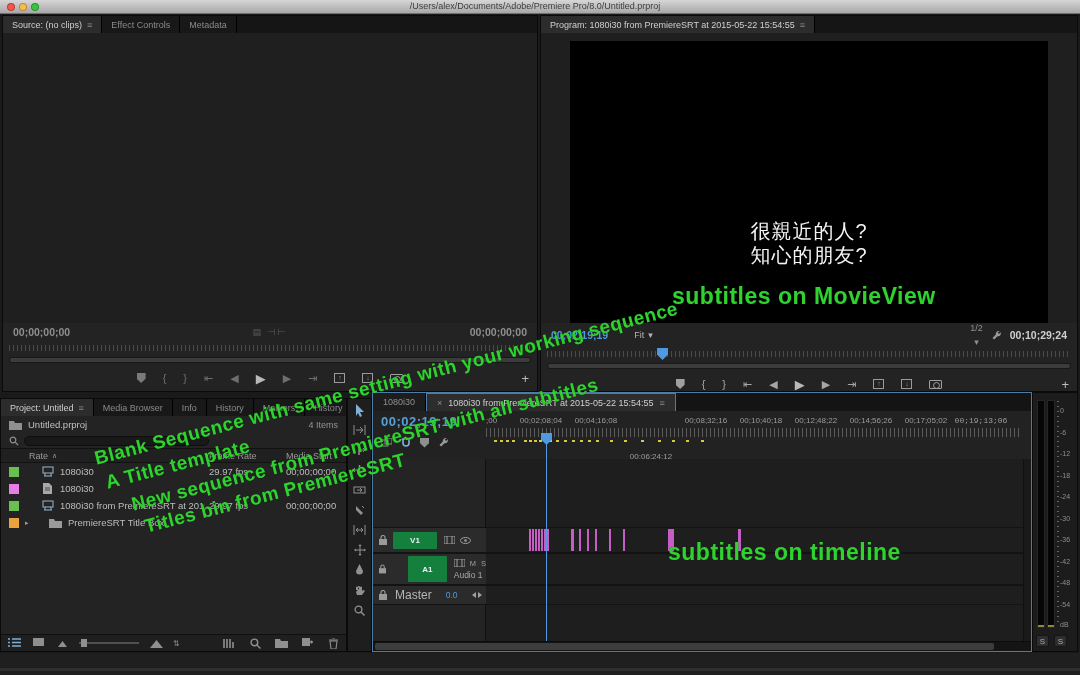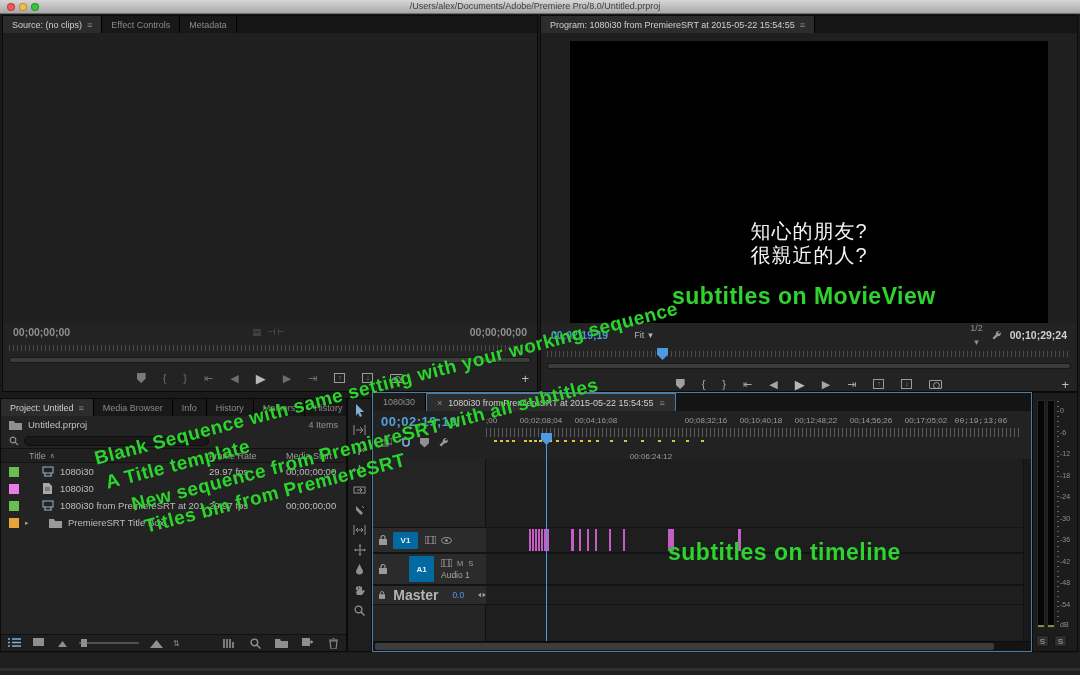--- a/index.html
+++ b/index.html
@@ -87,32 +87,32 @@
   .tl-icons{position:absolute;left:8px;top:26px;display:flex;gap:9px;align-items:center;}
   .lane-rel{position:absolute;left:113px;right:12px;top:0;bottom:0;overflow:hidden;}
   .rlabel{position:absolute;top:5px;transform:translateX(-50%);font-size:8px;color:#9c9c9c;white-space:nowrap;}
   .rticks{position:absolute;left:0;right:0;top:17px;height:9px;
     background:repeating-linear-gradient(90deg,#5a5a5a 0 1px,transparent 1px 4px);}
   .ymark{position:absolute;top:29px;width:3px;height:2px;background:#d8c83a;}
   .tl-body{flex:1;position:relative;background:#1e1e1e;}
   .thead-col{position:absolute;left:0;top:0;bottom:10px;width:113px;background:#242424;border-right:1px solid #101010;}
   .trackrow{position:absolute;left:0;right:0;border-top:1px solid #131313;border-bottom:1px solid #131313;}
   .trackrow .hd{position:absolute;left:0;top:0;bottom:0;width:113px;background:#2b2b2b;display:flex;align-items:center;}
-  .badge{background:#0369a1;color:#e8f1f8;font-size:8px;font-weight:bold;width:25px;display:flex;
+  .badge{background:#15803d;color:#e8f1f8;font-size:8px;font-weight:bold;width:44px;display:flex;
     align-items:center;justify-content:center;border-radius:1px;}
   .tr-ico{display:flex;gap:5px;margin-left:7px;align-items:center;font-size:7.5px;color:#9f9f9f;}
   .lane{position:absolute;left:113px;right:0;top:0;bottom:0;}
   .clip{position:absolute;top:1px;height:22px;background:#c45ec4;}
   .playhead{position:absolute;width:1px;background:#4d9ae0;left:173px;top:26px;bottom:10px;z-index:3;}
   .ph-handle{position:absolute;left:168px;top:21px;width:11px;height:12px;background:#4d9ae0;z-index:4;
     clip-path:polygon(0 0,100% 0,100% 55%,50% 100%,0 55%);}
   .hscroll{position:absolute;left:0;right:0;bottom:0;height:10px;background:#141414;border-top:1px solid #0c0c0c;}
   .hscroll .handle{position:absolute;left:2px;top:1px;bottom:1px;width:94%;background:#3d3d3d;border-radius:2px;}
   .vscroll{position:absolute;right:0;top:0;bottom:10px;width:8px;background:#1a1a1a;border-left:1px solid #101010;}
-  .mastertext{font-size:14px;color:#b5b5b5;font-weight:bold;}
+  .mastertext{font-size:12px;color:#b5b5b5;}
   .lvl{color:#4d9ae0;font-size:8.5px;}
   
   .meters{position:absolute;left:1032px;top:392px;width:46px;height:260px;background:#1c1c1c;
     border:1px solid #0a0a0a;}
   .mbar{position:absolute;top:7px;width:8px;height:228px;background:#060606;border:1px solid #262626;}
   .mbar.l{left:4px;} .mbar.r{left:14px;}
   .mbar::after{content:"";position:absolute;left:0;right:0;bottom:0;height:2px;background:#8a8a3c;}
   .mtick{position:absolute;left:27px;font-size:7px;color:#8f8f8f;}
   .mtickline{position:absolute;left:24px;top:8px;bottom:26px;width:2px;
     background:repeating-linear-gradient(#666 0 1px,transparent 1px 5px);}
@@ -183,22 +183,22 @@
 <div class="panel" style="left:540px;top:15px;width:538px;height:377px;">
   <div class="tabbar">
     <div class="tab active">
       <span>Program: 1080i30 from PremiereSRT at 2015-05-22 15:54:55</span>
       <span class="menu-glyph">≡</span>
     </div>
   </div>
   <div class="viewer">
     <div class="screen">
       <div class="subs">
+        <div>很親近的人?</div>
         <div>知心的朋友?</div>
-        <div>很親近的人?</div>
       </div>
     </div>
   </div>
   <div class="inforow">
     <span class="tc-blue">00;02;19;19</span>
     <span class="fitdrop">
       <span>Fit</span>
       <span>▾</span>
     </span>
     <span class="rightctl">
@@ -268,21 +268,21 @@
   </div>
   <div class="searchrow">
     <svg width="10" height="10" viewBox="0 0 10 10">
         <circle cx="4" cy="4" r="2.8" fill="none" stroke="#8f8f8f" stroke-width="1.2"></circle>
         <line x1="6.2" y1="6.2" x2="9" y2="9" stroke="#8f8f8f" stroke-width="1.2"></line>
       </svg>
     <div class="searchpill"></div>
   </div>
   <div class="colhead">
     <span class="cname">
-      <span>Title</span>
+      <span>Rate</span>
       <span style="font-size:7px;">∧</span>
     </span>
     <span class="col-fps">Frame Rate</span>
     <span class="col-start">Media Start</span>
   </div>
   <div class="plist">
     <div class="prow">
       <div class="chip" style="background:#6abf50;"></div>
       <div class="rowicon">
           <svg width="12" height="11" viewBox="0 0 12 11">

